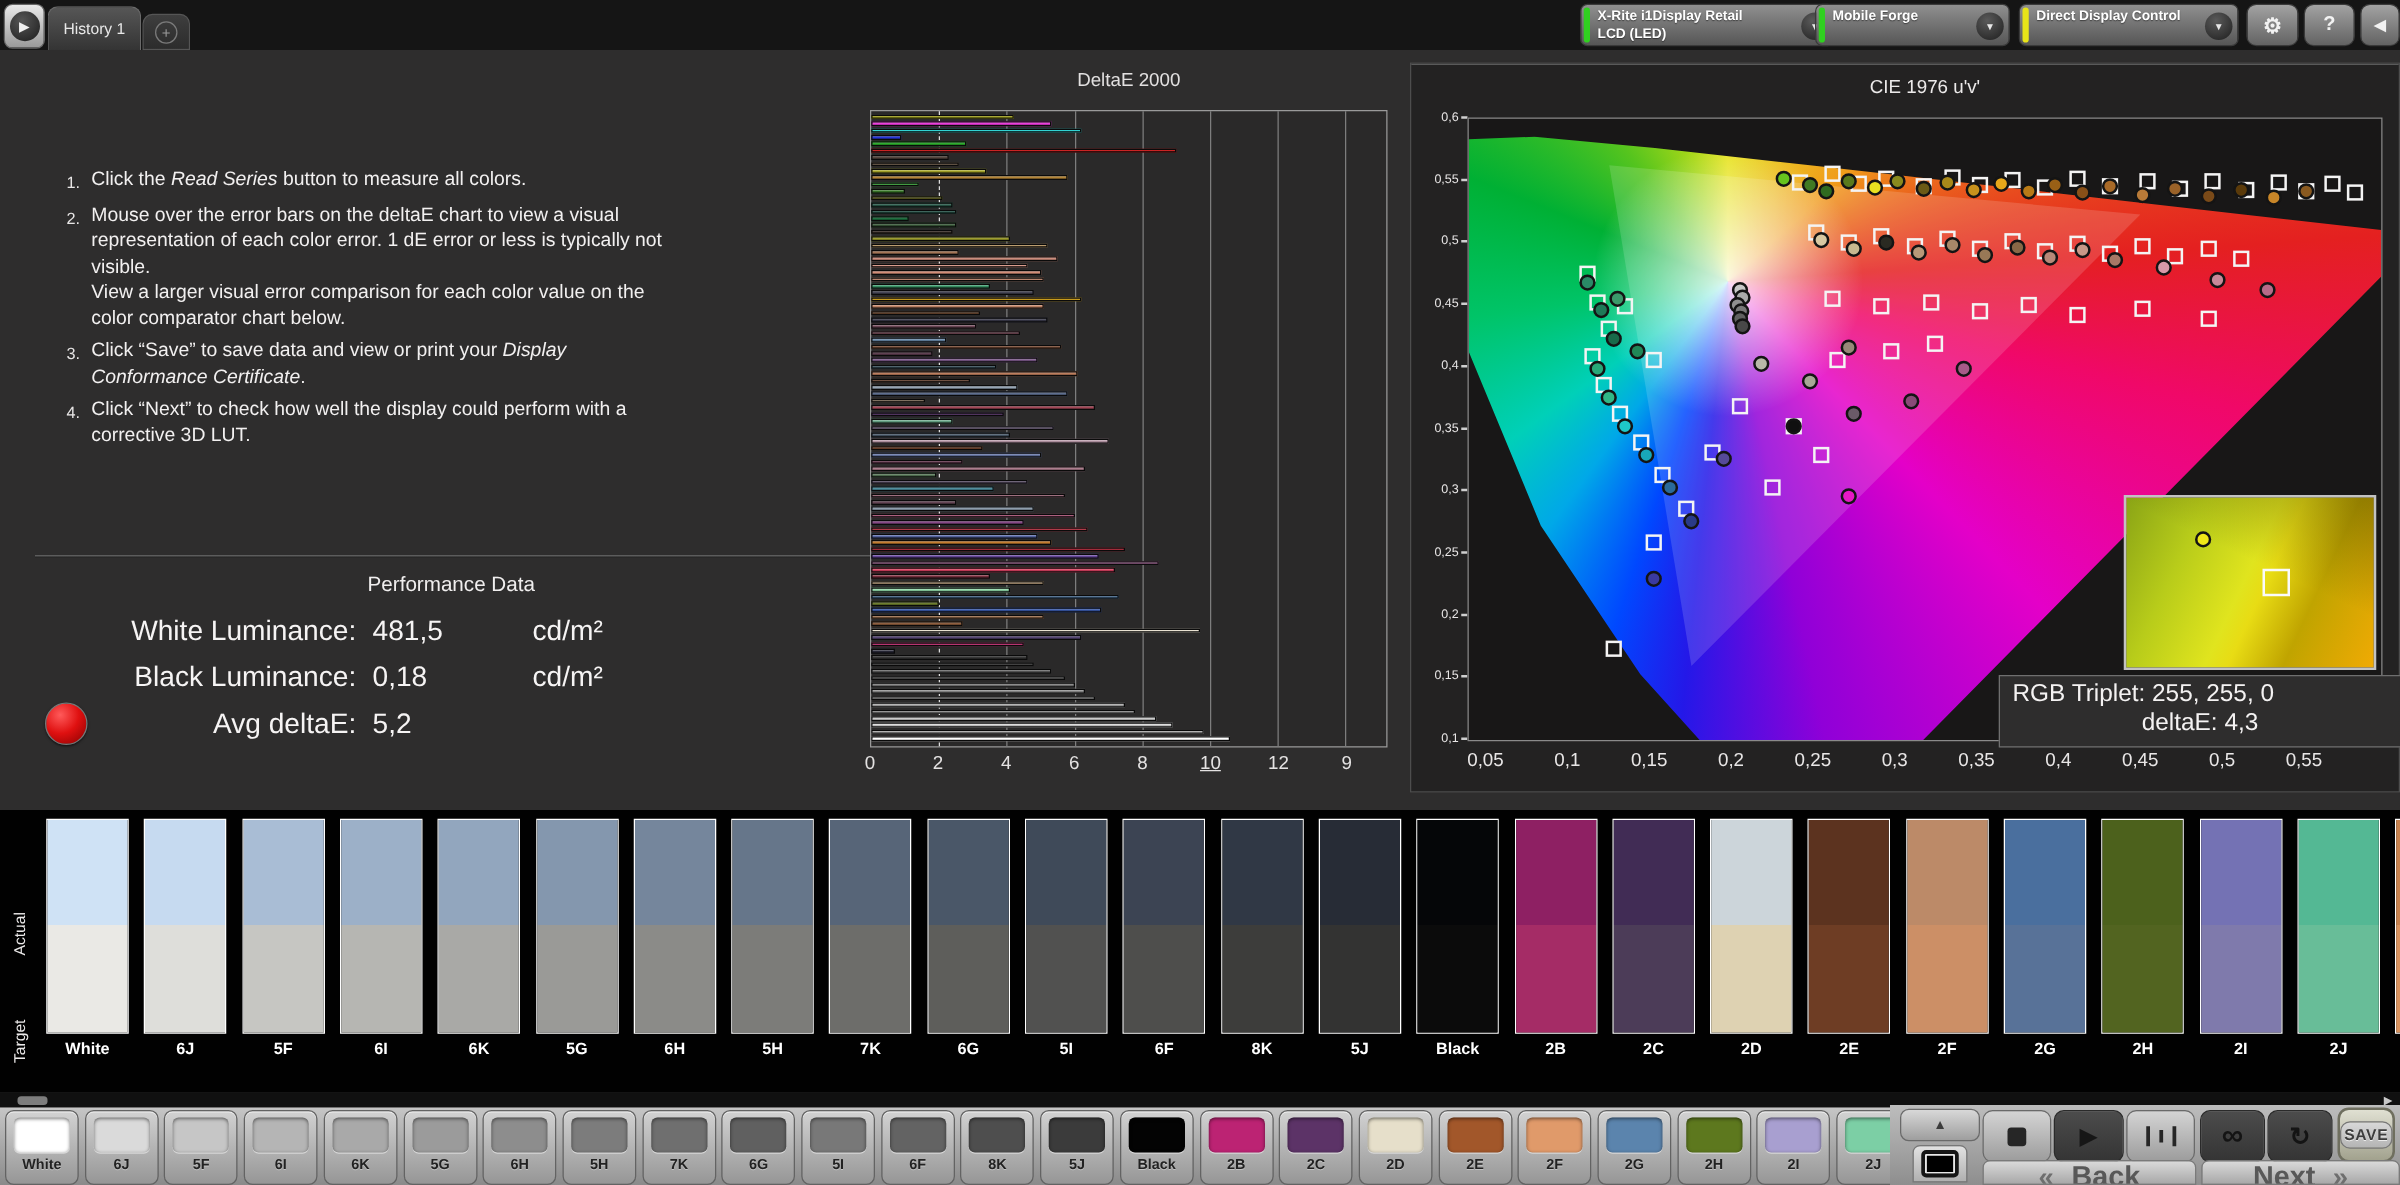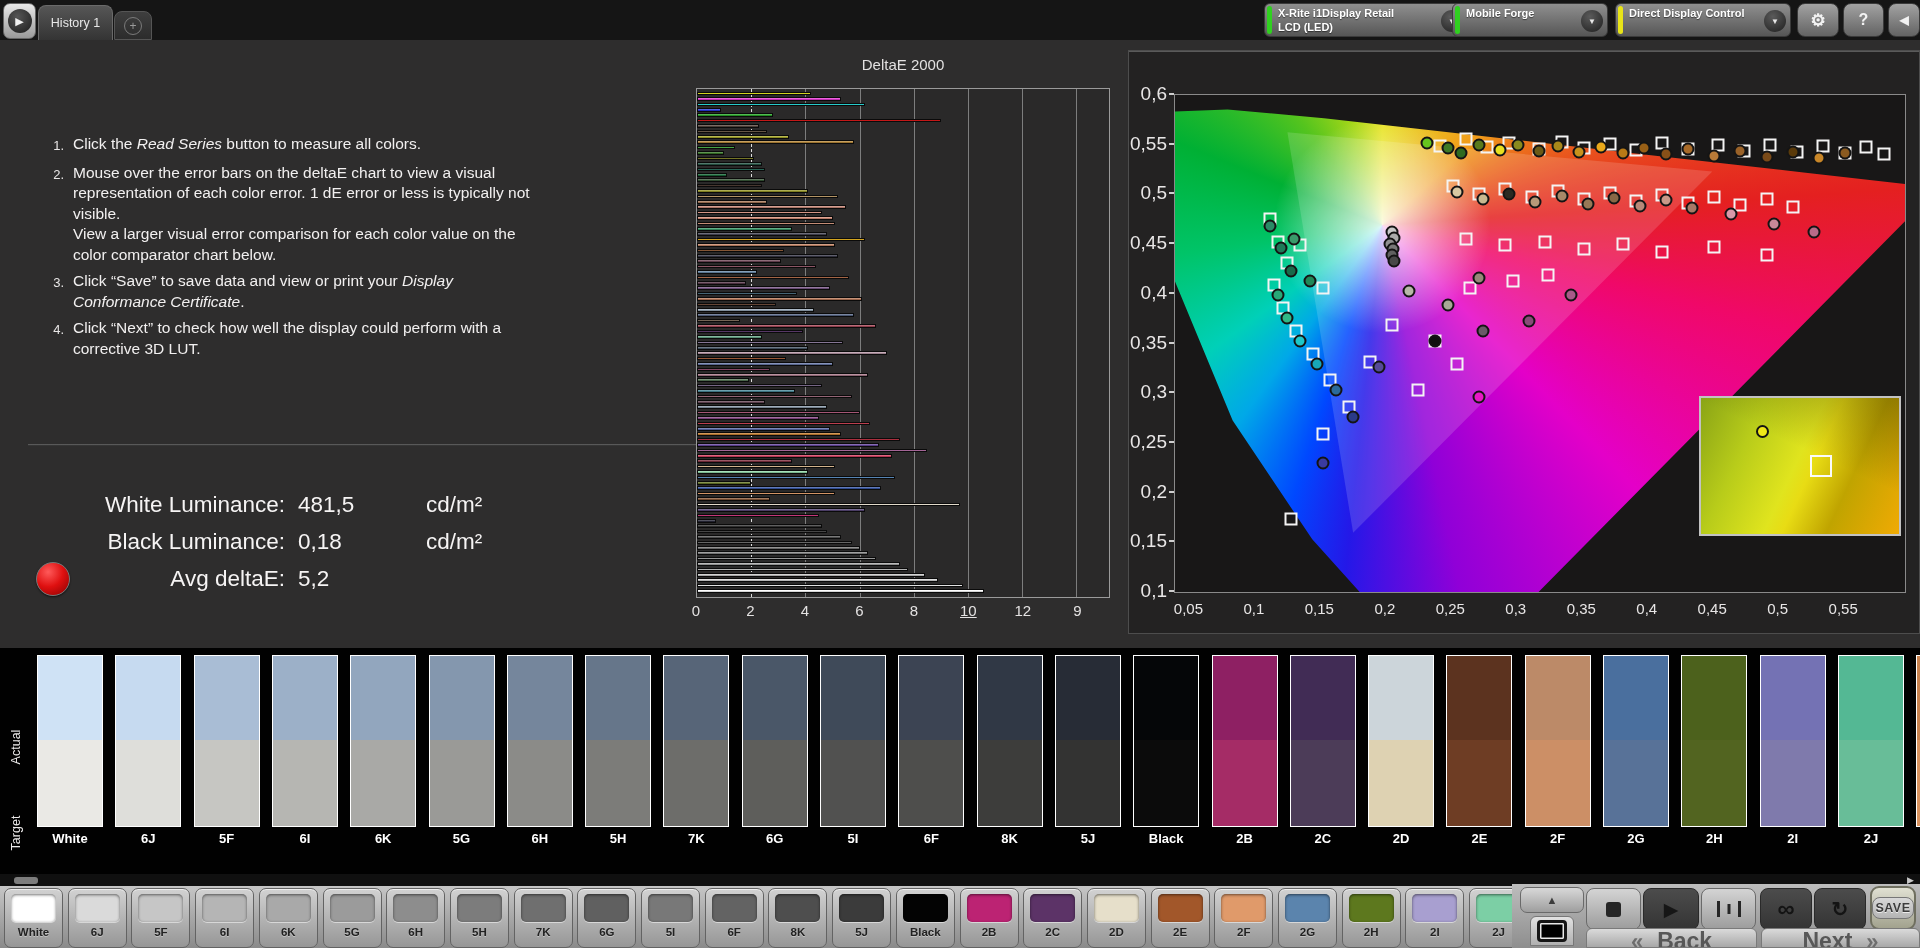--- a/index.html
+++ b/index.html
@@ -78,21 +78,21 @@
     clip-path:polygon(0% 3.3%, 7.2% 2.9%, 20.4% 4.7%, 39.9% 7.9%, 65.2% 12.1%, 86.1% 15.6%, 100% 17.9%, 100% 25.4%, 49.8% 100%, 25.3% 100%, 18.8% 89.4%, 7.9% 65.5%, 0% 37.5%);
     background-image:
       radial-gradient(circle 150px at 28.4% 26.2%, rgba(255,255,255,0.85), rgba(255,255,255,0) 72%),
       conic-gradient(from 0deg at 28.4% 26.2%, #e8e428 0deg, #f09a1a 48deg, #e42020 86deg, #f00868 104deg,
         #e400c8 136deg, #9000d8 168deg, #2418e8 186deg, #0048ff 198deg, #00a8e8 216deg, #00d0b8 234deg,
         #00c468 262deg, #00b034 292deg, #55c41e 322deg, #aad818 345deg, #e8e428 360deg); }
   .gamut-tri { position:absolute; left:0; top:0; width:100%; height:100%;
     clip-path:polygon(73.6% 15.4%, 15.4% 7.5%, 24.4% 88.1%); background:rgba(255,255,255,0.15); }
   .cie-sq { position:absolute; width:13px; height:13px; border:2px solid #f4f4f4; transform:translate(-50%,-50%); }
   .cie-ci { position:absolute; width:13px; height:13px; border:2px solid #141414; border-radius:50%; transform:translate(-50%,-50%); }
-  .cie-ylab { position:absolute; left:0; width:38px; text-align:right; color:#e8e6e6; font-size:19px; transform:translateY(-50%); }
+  .cie-ylab { position:absolute; left:0; width:38px; text-align:right; color:#e8e6e6; font-size:10px; transform:translateY(-50%); }
   .cie-ytick { position:absolute; left:40px; width:5px; height:2px; background:#cfcfcf; transform:translateY(-50%); }
   .cie-xlab { position:absolute; top:549px; transform:translateX(-50%); color:#e8e6e6; font-size:15px; }
   #cie-magnifier { position:absolute; left:570px; top:345px; width:202px; height:140px; border:2px solid #c2c2c2;
     background-image:linear-gradient(205deg, rgba(70,62,0,0.40), rgba(70,62,0,0) 42%),
       linear-gradient(115deg,#8aa416 0%, #b8cc1a 25%, #e0e41e 48%, #e8dc14 55%, #c0a400 72%, #f0aa04 100%); }
   .mag-circle { position:absolute; left:28%; top:20%; width:13px; height:13px; border-radius:50%; border:2px solid #141414; }
   .mag-square { position:absolute; left:55%; top:42%; width:22px; height:22px; border:2px solid #fafafa; }
   #cie-tooltip { position:absolute; left:470px; top:489px; width:322px; height:58px; background:#2e2d2d;
     border:1px solid #6f6f6f; color:#f4f2f2; font-size:19.5px; padding-top:3px; }
   #cie-tooltip .tl1 { padding-left:10px; }
@@ -212,20 +212,21 @@
       <li>
         <span class="num">3.</span>
         <span class="itext"><span>Click “Save” to save data and view or print your </span><span class="it">Display Conformance Certificate</span><span>.</span></span>
       </li>
       <li>
         <span class="num">4.</span>
         <span class="itext"><span>Click “Next” to check how well the display could perform with a corrective 3D LUT.</span></span>
       </li>
     </ol>
   <div class="divider"></div>
+  <div class="perf-heading">Performance Data</div>
   <div id="performance-rows">
       <div class="perf-row">
         <span class="perf-icon"></span>
         <span class="perf-label">White Luminance:</span>
         <span class="perf-value">481,5</span>
         <span class="perf-unit">cd/m²</span>
       </div>
       <div class="perf-row">
         <span class="perf-icon"></span>
         <span class="perf-label">Black Luminance:</span>
@@ -352,20 +353,21 @@
       <span class="de-xlab" style="left: 13.1579%;">2</span>
       <span class="de-xlab" style="left: 26.3158%;">4</span>
       <span class="de-xlab" style="left: 39.4737%;">6</span>
       <span class="de-xlab" style="left: 52.6316%;">8</span>
       <span class="de-xlab" style="left: 65.7895%; text-decoration: underline;">10</span>
       <span class="de-xlab" style="left: 78.9474%;">12</span>
       <span class="de-xlab" style="left: 92.1053%;">9</span>
     </div>
 
   <div id="cie-panel">
+    <div class="cie-title">CIE 1976 u'v'</div>
     <div id="cie-yaxis">
         <span class="cie-ylab" style="top: 43px;">0,6</span>
         <span class="cie-ytick" style="top: 43px;"></span>
         <span class="cie-ylab" style="top: 92.7012px;">0,55</span>
         <span class="cie-ytick" style="top: 92.7012px;"></span>
         <span class="cie-ylab" style="top: 142.402px;">0,5</span>
         <span class="cie-ytick" style="top: 142.402px;"></span>
         <span class="cie-ylab" style="top: 192.104px;">0,45</span>
         <span class="cie-ytick" style="top: 192.104px;"></span>
         <span class="cie-ylab" style="top: 241.805px;">0,4</span>
@@ -521,20 +523,24 @@
         <span class="cie-xlab" style="left: 452.249px;">0,35</span>
         <span class="cie-xlab" style="left: 517.723px;">0,4</span>
         <span class="cie-xlab" style="left: 583.197px;">0,45</span>
         <span class="cie-xlab" style="left: 648.671px;">0,5</span>
         <span class="cie-xlab" style="left: 714.145px;">0,55</span>
       </div>
     <div id="cie-magnifier">
       <div class="mag-circle" style="background: rgb(240, 232, 24);"></div>
       <div class="mag-square"></div>
     </div>
+    <div id="cie-tooltip">
+      <div class="tl1">RGB Triplet: 255, 255, 0</div>
+      <div class="tl2">deltaE: 4,3</div>
+    </div>
   </div>
 
   <div id="comparator">
     <div class="side-label" style="top:92px;">Actual</div>
     <div class="side-label" style="top:178px;">Target</div>
     <div id="cmp-cells">
         <div class="cmp-cell" style="left: 37px;">
           <div class="cmp-actual" style="background: rgb(207, 226, 245);"></div>
           <div class="cmp-target" style="background: rgb(234, 233, 229);"></div>
         </div>

